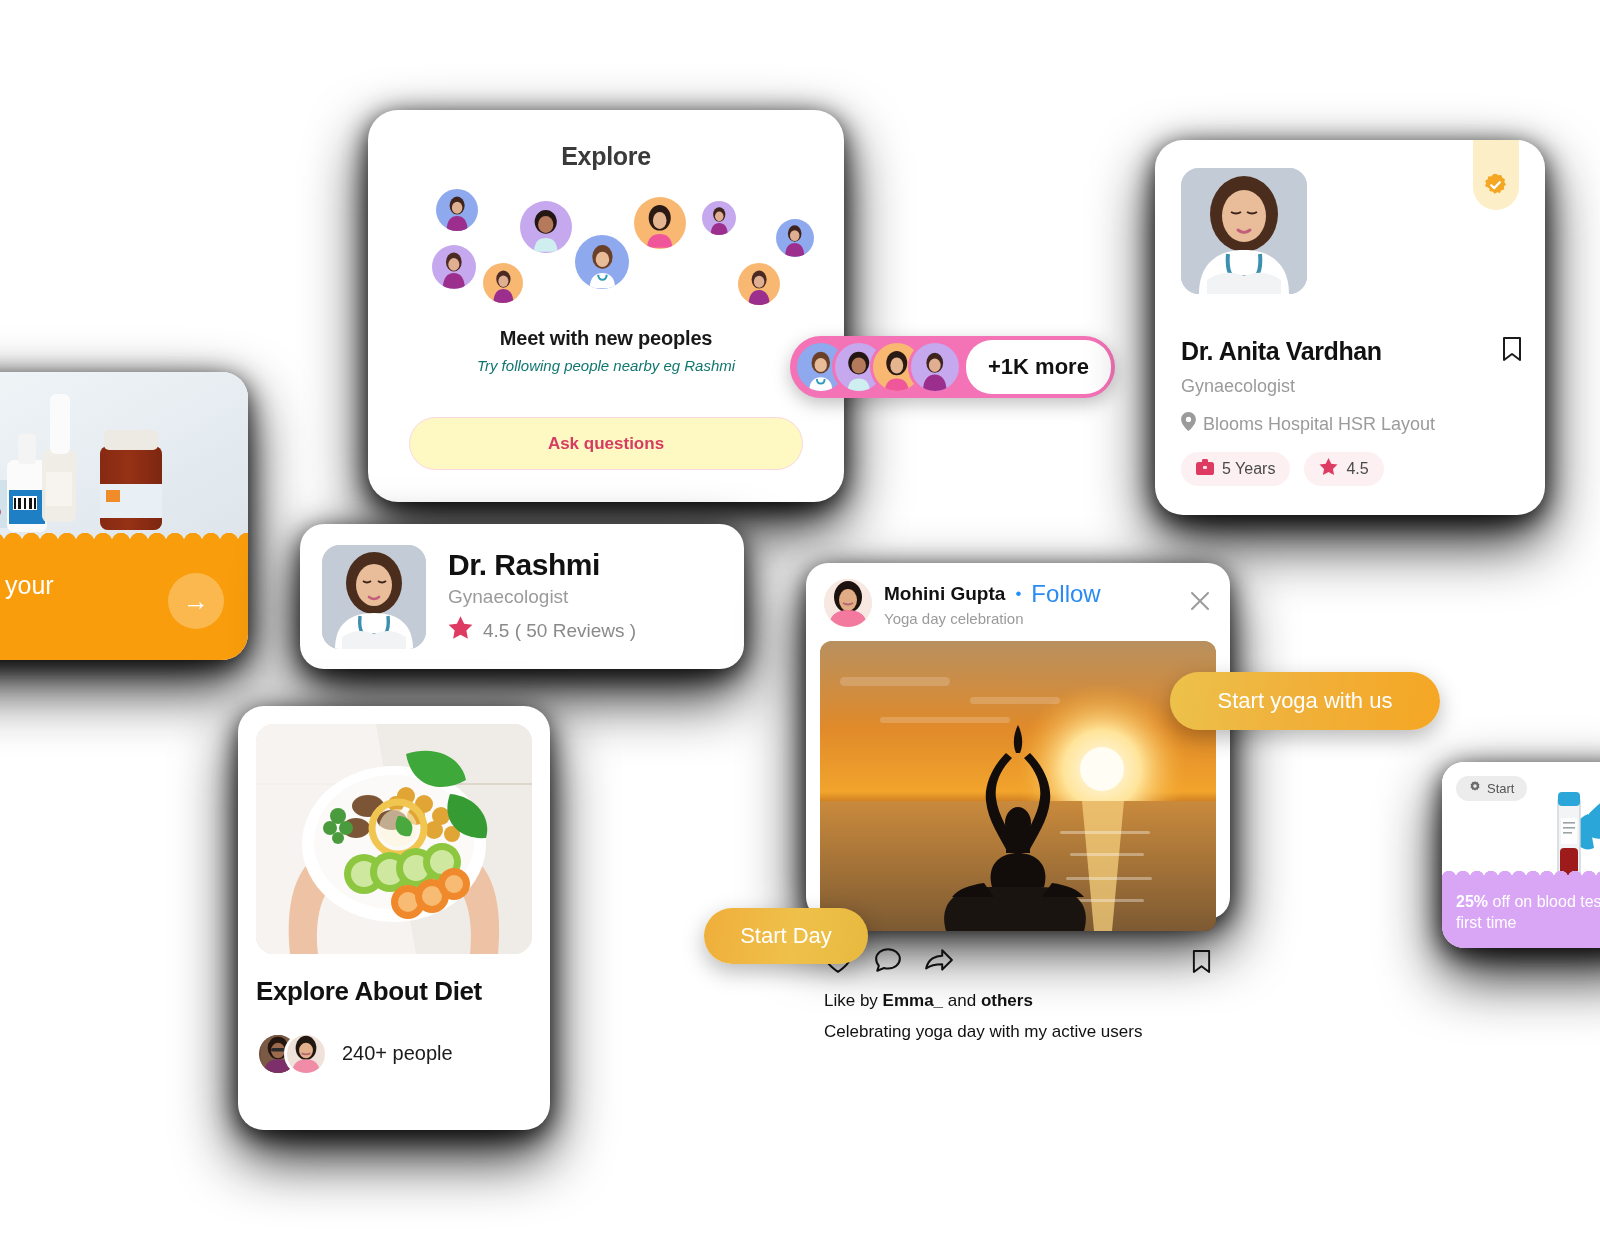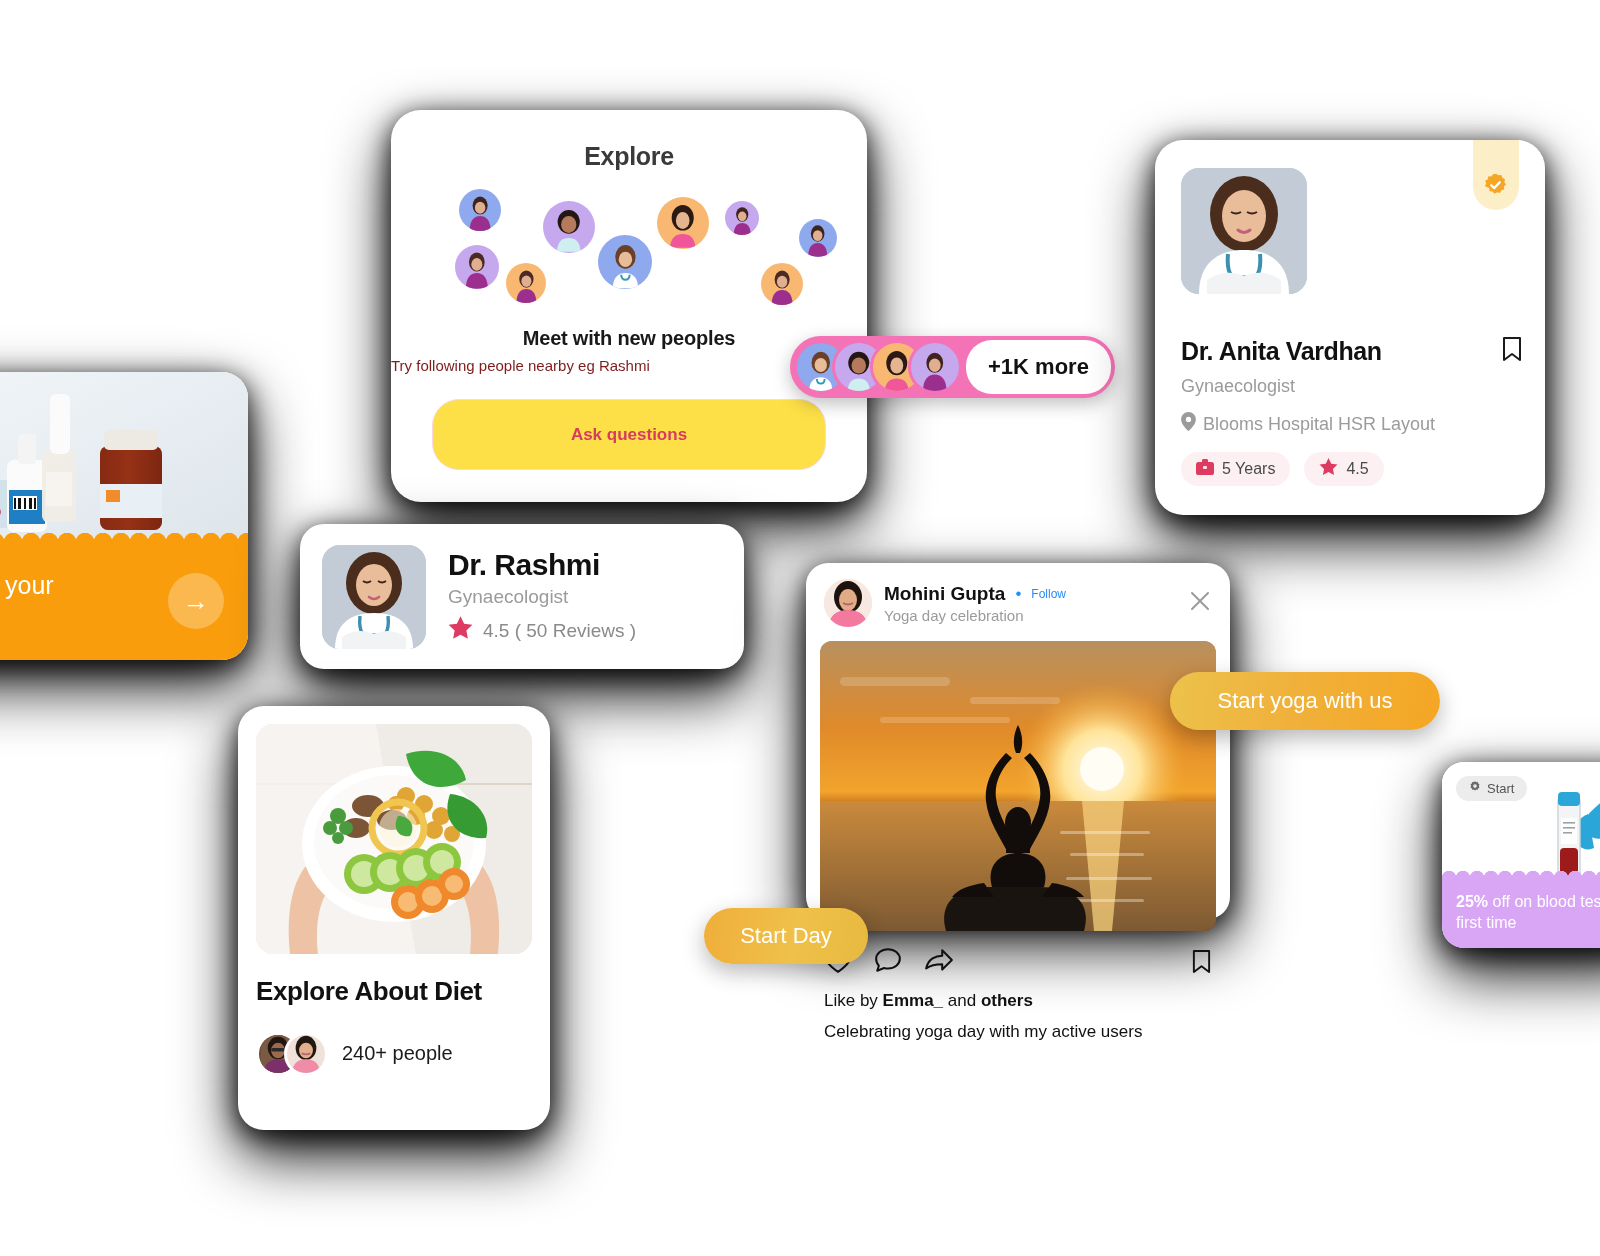--- a/index.html
+++ b/index.html
@@ -13,37 +13,37 @@
 
   
   .card {
     position: absolute;
     background: #fff;
     border-radius: 26px;
     box-shadow: 0 26px 60px rgba(0,0,0,0.92), 0 6px 26px rgba(0,0,0,0.85);
   }
 
   
-  #explore-card { left: 368px; top: 110px; width: 476px; height: 392px; border-radius: 30px; margin-left: 23px; }
+  #explore-card { left: 368px; top: 110px; width: 476px; height: 392px; border-radius: 30px; }
   #explore-title {
     text-align: center; font-size: 25px; font-weight: 700; color: #3a3a3a;
     letter-spacing: -.3px; padding-top: 32px;
   }
   .avatar-field { position: relative; height: 130px; margin-top: 12px; }
   .bubble {
     position: absolute; border-radius: 50%; overflow: hidden;
     display: flex; align-items: flex-end; justify-content: center;
   }
   .bubble .face { width: 72%; height: 86%; border-radius: 40% 40% 30% 30%; }
 
   #explore-sub1 { text-align:center; font-size: 20px; font-weight: 700; color: #191919; margin-top: 14px; letter-spacing: -.2px;}
-  #explore-sub2 { text-align:left; font-size: 15px; color: #7f1d1d; margin-top: 7px; }
+  #explore-sub2 { text-align:center; font-size: 15px; color: #0f766e; margin-top: 7px; font-style: italic; }
   #ask-questions {
-    position: absolute; left: 41px; right: 41px; bottom: 32px; height: 71px;
-    border: 1.5px solid #fad7e0; border-radius: 27px; background: #fde047;
+    position: absolute; left: 41px; right: 41px; bottom: 32px; height: 53px;
+    border: 1.5px solid #fad7e0; border-radius: 27px; background: #fef9c3;
     color: #d63b62; font-size: 17px; font-weight: 700;
     display: flex; align-items: center; justify-content: center; cursor: pointer;
   }
 
   
   #more-pill {
     position: absolute; left: 790px; top: 336px; height: 62px;
     background: #F472B6; border-radius: 31px; display: flex; align-items: center;
     padding: 4px; box-shadow: 0 6px 18px rgba(0,0,0,.25);
   }
@@ -99,21 +99,21 @@
   .people-stack .p:nth-child(2){ margin-left: -16px; }
   #diet-count { font-size: 20px; color: #1b1b1b; }
 
   
   #post-card { left: 806px; top: 563px; width: 424px; height: 356px; border-radius: 22px; padding: 16px 0 0 0;}
   #post-head { display:flex; align-items:center; padding: 0 18px; gap: 12px; }
   #post-avatar { width: 48px; height: 48px; border-radius: 50%; overflow:hidden; background:#f6e7e2; display:flex; align-items:flex-end; justify-content:center; flex:0 0 auto;}
   #post-name-row { display:flex; align-items:center; gap: 10px; }
   #post-name { font-size: 19px; font-weight: 700; color: #111; }
   #post-dot { color: #1E90FF; font-size: 17px; }
-  #post-follow { color: #2a8bf2; font-size: 12px; cursor: pointer; }
+  #post-follow { color: #2a8bf2; font-size: 24px; cursor: pointer; }
   #post-sub { font-size: 15px; color: #9b9b9b; margin-top: 2px; }
   #post-close { margin-left: auto; color: #9b9b9b; font-size: 25px; cursor:pointer; line-height: 1;}
   #post-img { margin: 14px 14px 0 14px; height: 290px; border-radius: 12px; overflow: hidden; position: relative;
     background: linear-gradient(180deg,#c99a62 0%, #e8902c 38%, #f0a12f 55%, #c97d2a 75%, #8a5a2e 100%); }
   #post-actions { display:flex; align-items:center; gap: 22px; padding: 16px 18px 0 18px; }
   #post-bookmark { margin-left: auto; }
   #post-likes { padding: 0 18px; margin-top: 12px; font-size: 17px; color: #111; }
   #post-likes b { font-weight: 700; }
   #post-caption { padding: 0 18px; margin-top: 11px; font-size: 17px; color: #111; }
 

